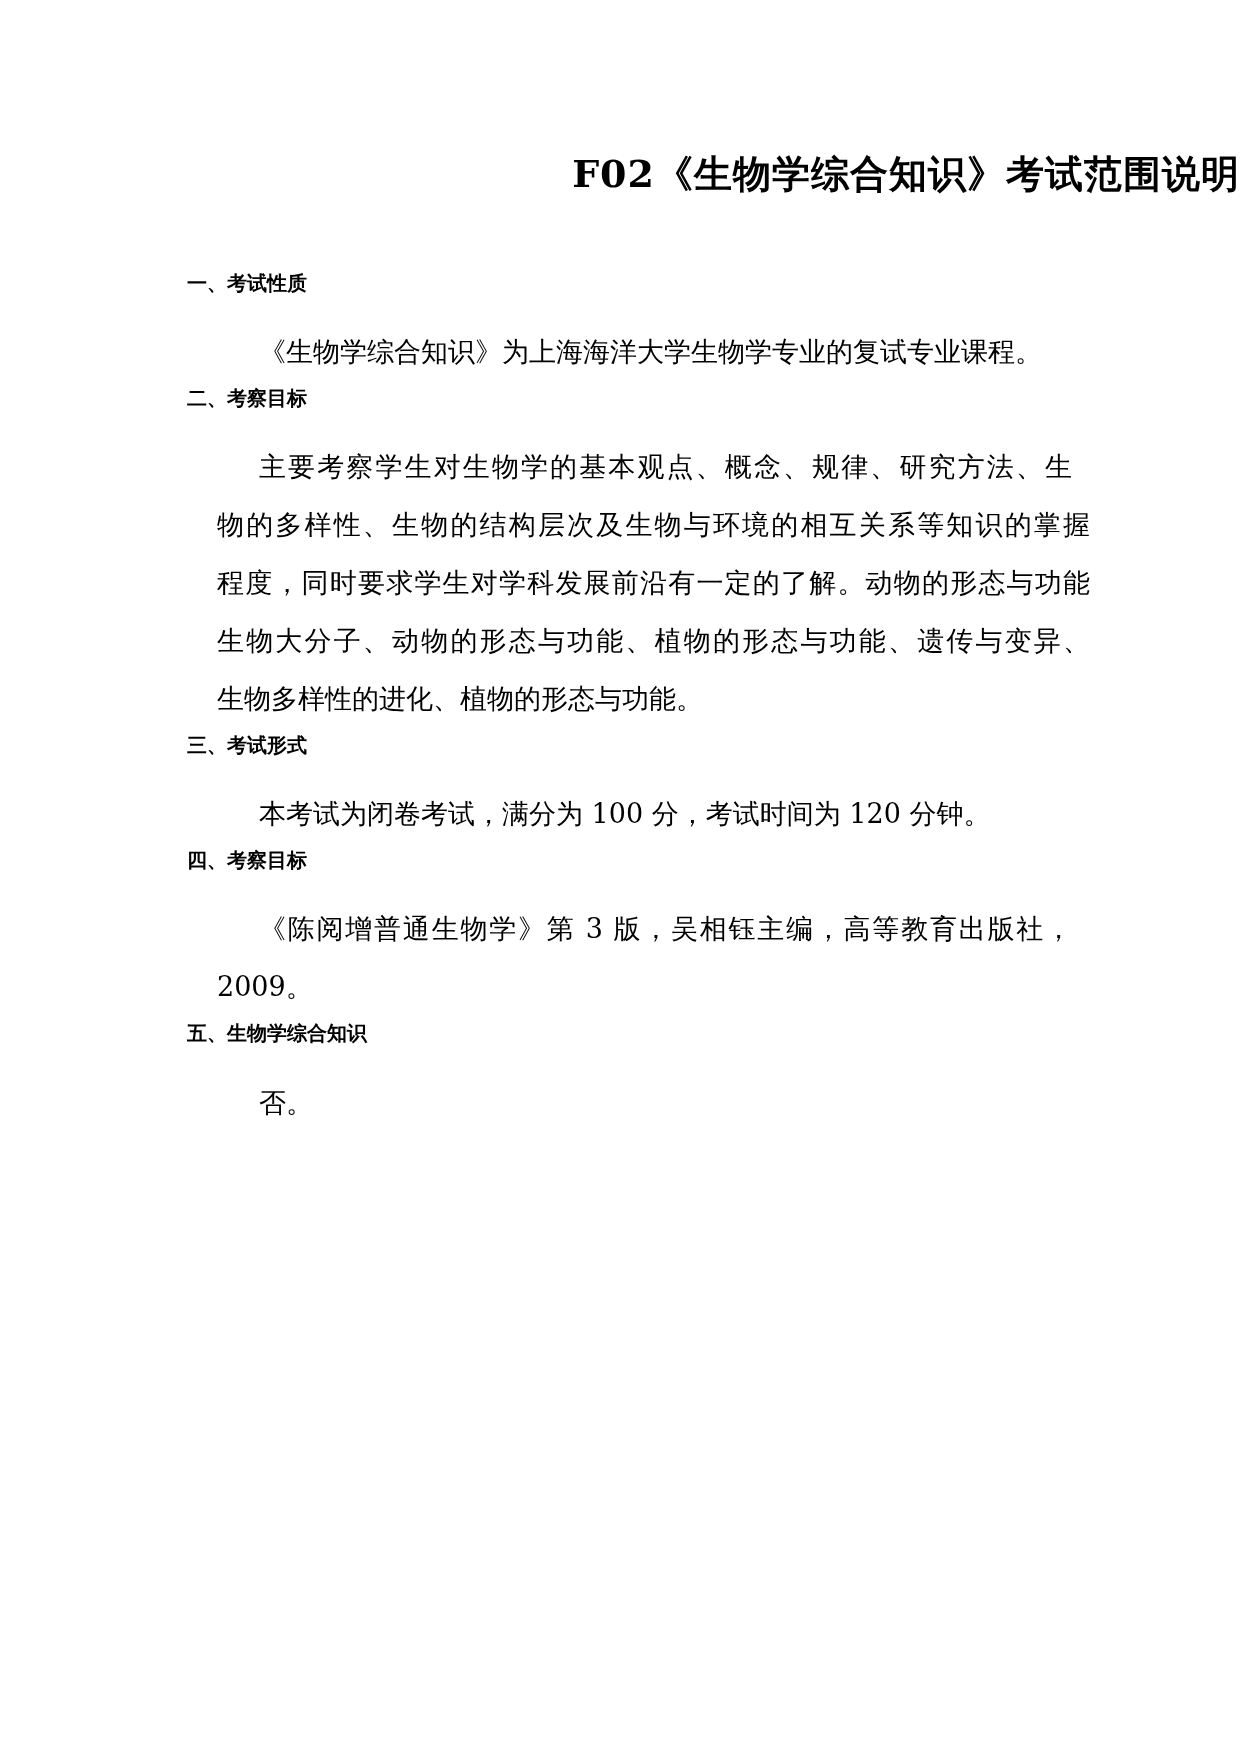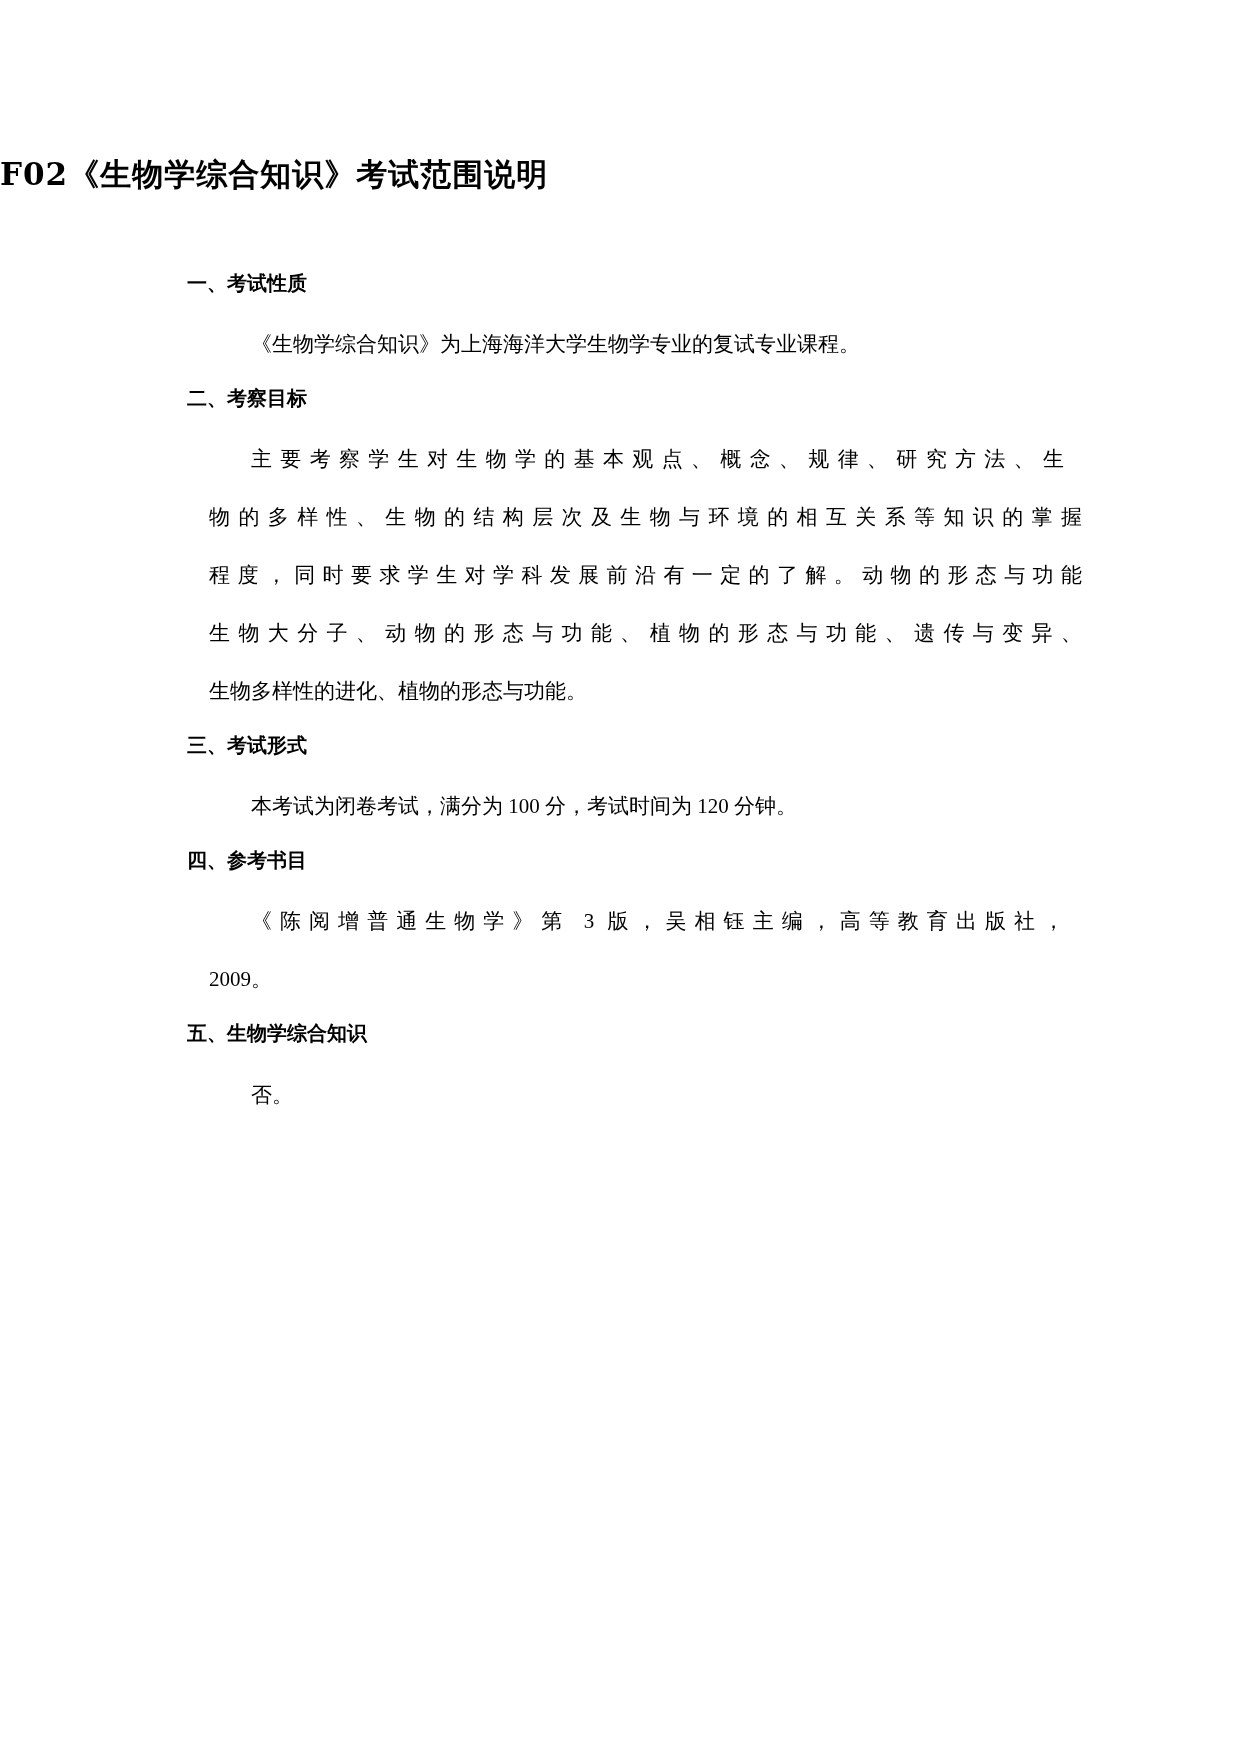--- a/index.html
+++ b/index.html
@@ -20,45 +20,44 @@
       left: 0; top: 0;
       width: 1240px;
       height: 1754px;
       background: #ffffff;
     }
     .title {
       position: absolute;
       left: 0;
       top: 152px;
       width: 1240px;
-      text-align: left;
-      font-size: 31px;
+      text-align: right;
+      font-size: 38px;
       font-weight: bold;
       line-height: 44px;
       letter-spacing: 1px;
       white-space: nowrap;
       margin: 0;
     }
     .heading {
       position: absolute;
       left: 187px;
       font-size: 20px;
       font-weight: bold;
       line-height: 36px;
       white-space: nowrap;
       margin: 0;
       font-family: "DejaVu Sans", "Liberation Sans", sans-serif;
     }
     .line {
       position: absolute;
-      font-size: 21px;
+      font-size: 27px;
       line-height: 36px;
       white-space: nowrap;
-      margin: 4px;
-      font-family: Liberation Serif, serif;
+      margin: 12px;
     }
     .indent { left: 247px; }
     .flush  { left: 205px; text-align: right; }
   </style>
 </head>
 <body>
 
 <div class="page">
 
   <h1 class="title">F02《生物学综合知识》考试范围说明</h1>
@@ -76,21 +75,21 @@
     <p class="line flush" style="top:611px; width:873px; text-align-last:justify;">生物大分子、动物的形态与功能、植物的形态与功能、遗传与变异、</p>
     <p class="line flush" style="top:669px;">生物多样性的进化、植物的形态与功能。</p>
   </div>
 
   <div>
     <h2 class="heading" style="top:727px;">三、考试形式</h2>
     <p class="line indent" style="top:784px;">本考试为闭卷考试，满分为 100 分，考试时间为 120 分钟。</p>
   </div>
 
   <div>
-    <h2 class="heading" style="top:842px;">四、参考书目</h2>
+    <h2 class="heading" style="top:842px;">四、考察目标</h2>
     <p class="line indent" style="top:899px; width:813px; text-align-last:justify;">《陈阅增普通生物学》第 3 版，吴相钰主编，高等教育出版社，</p>
     <p class="line flush" style="top:957px;">2009。</p>
   </div>
 
   <div>
     <h2 class="heading" style="top:1015px;">五、生物学综合知识</h2>
     <p class="line indent" style="top:1073px;">否。</p>
   </div>
 
 </div>

